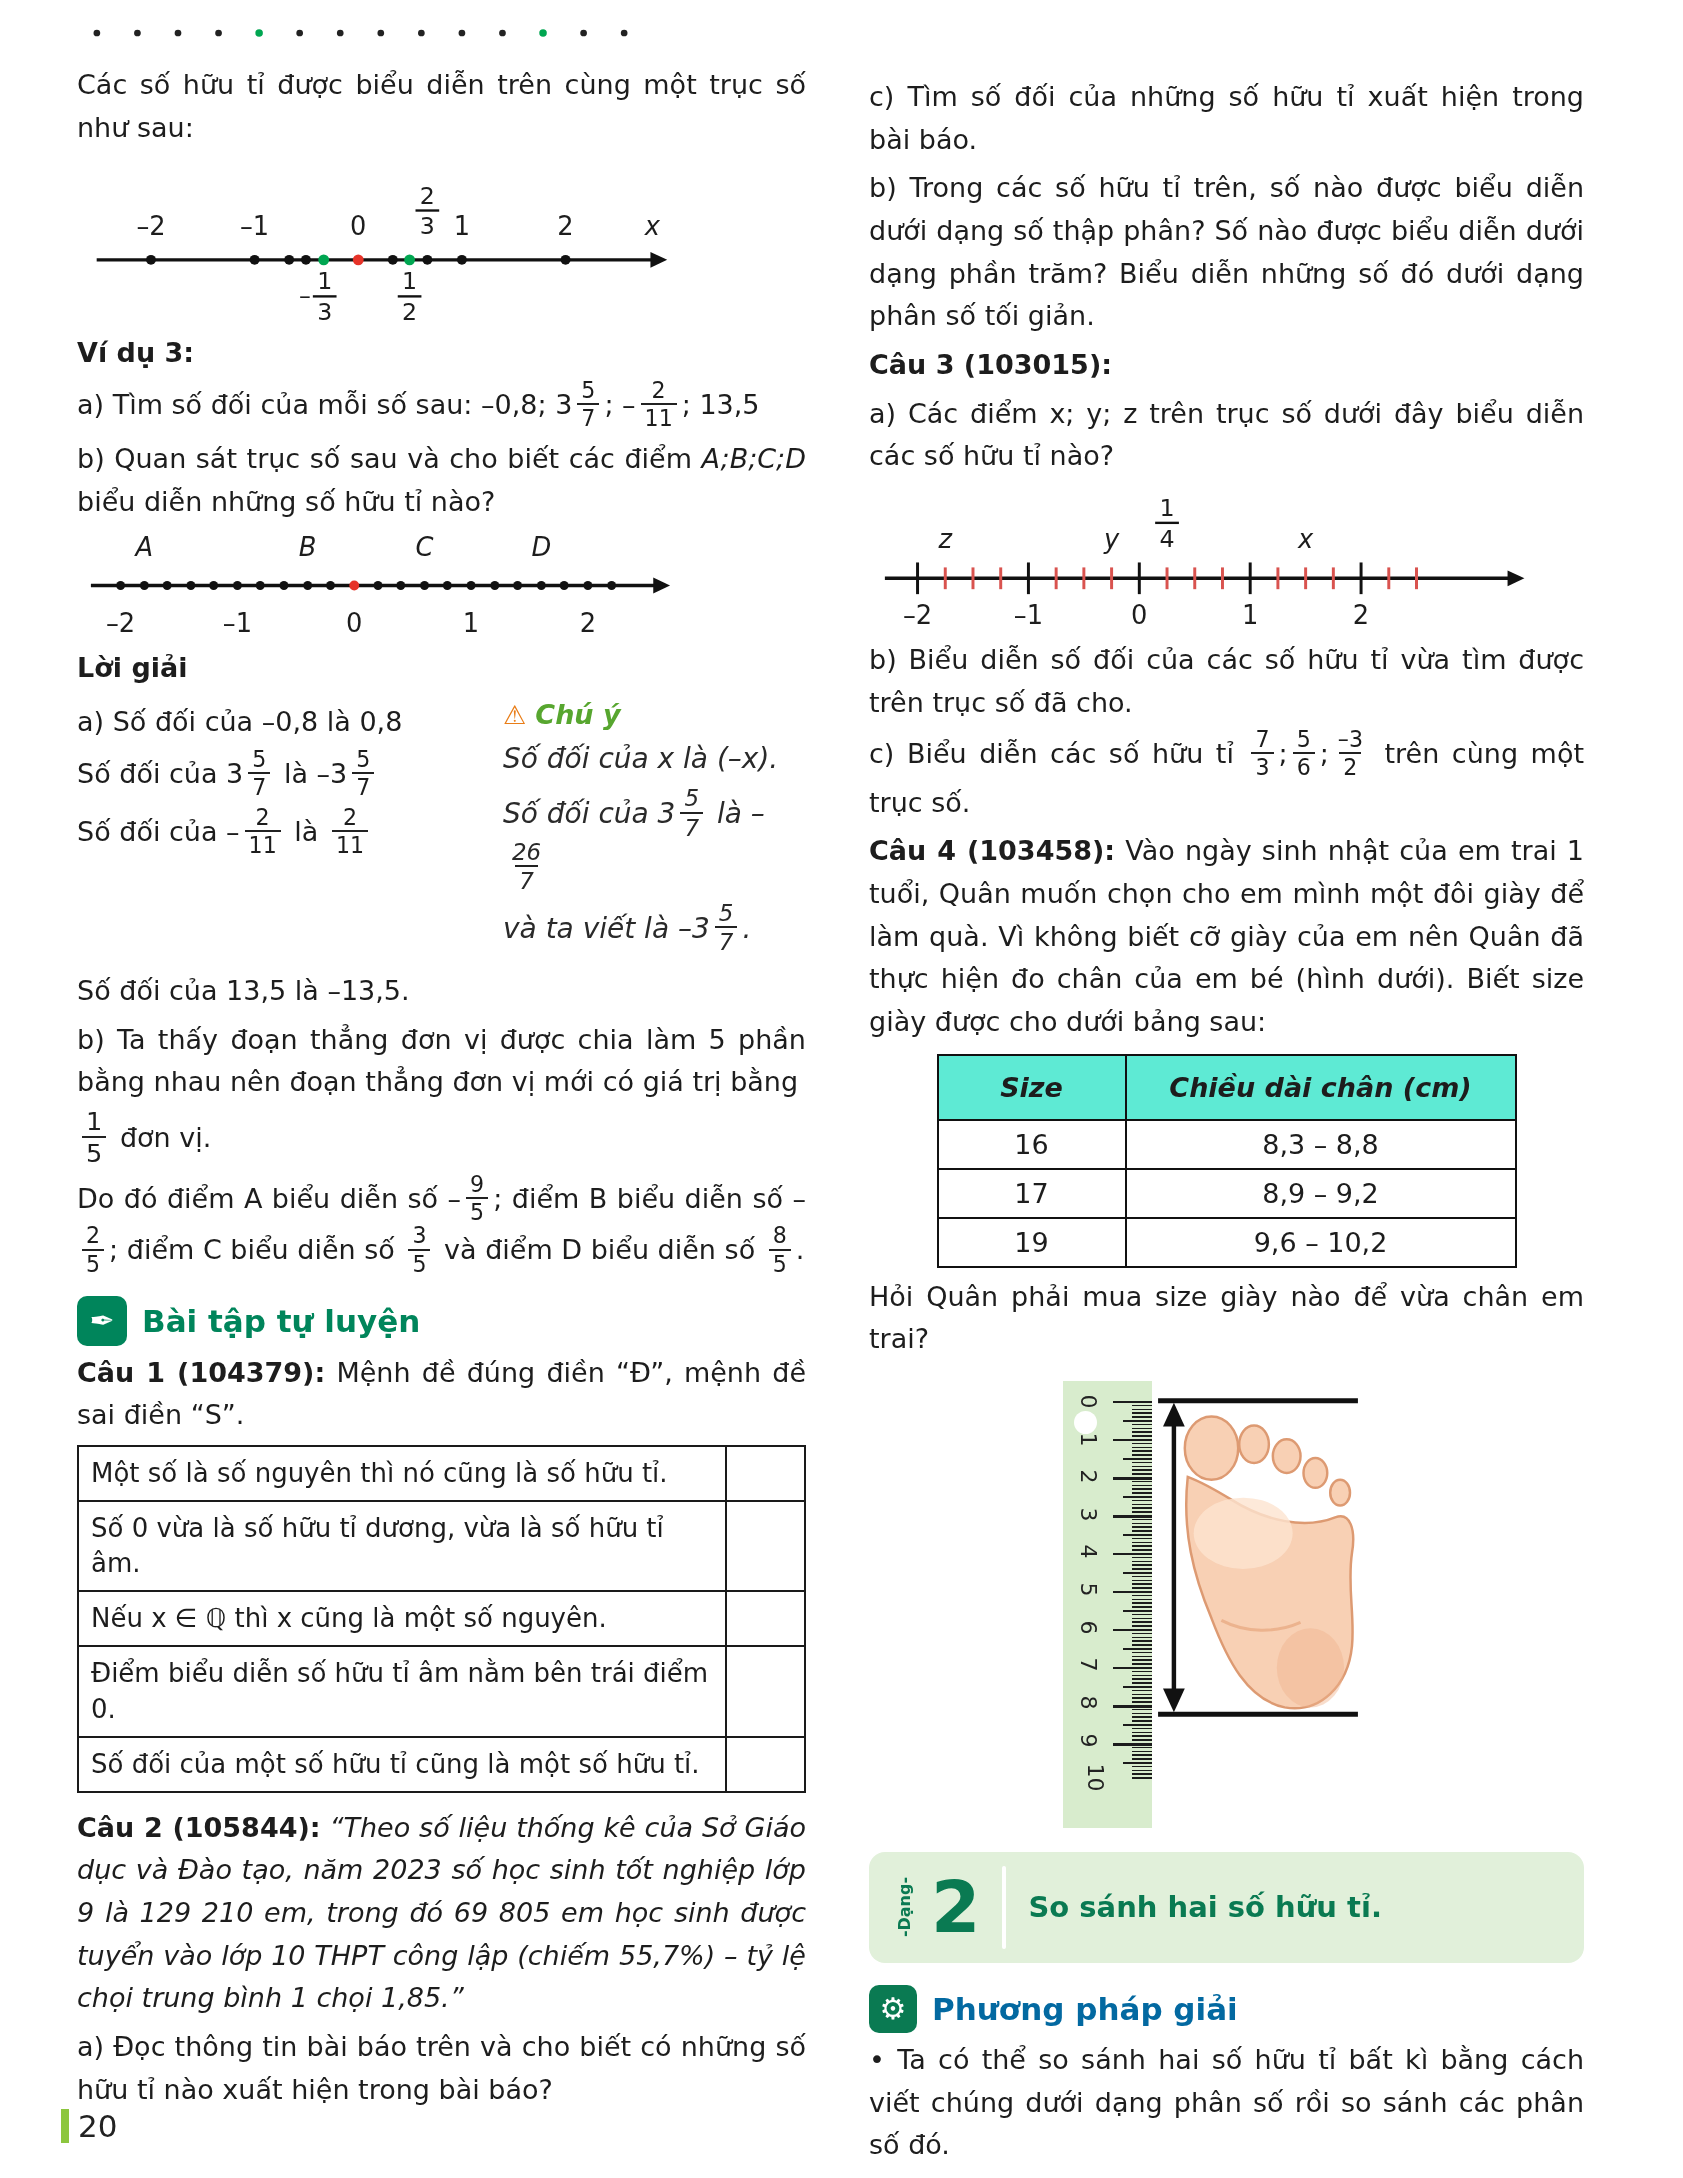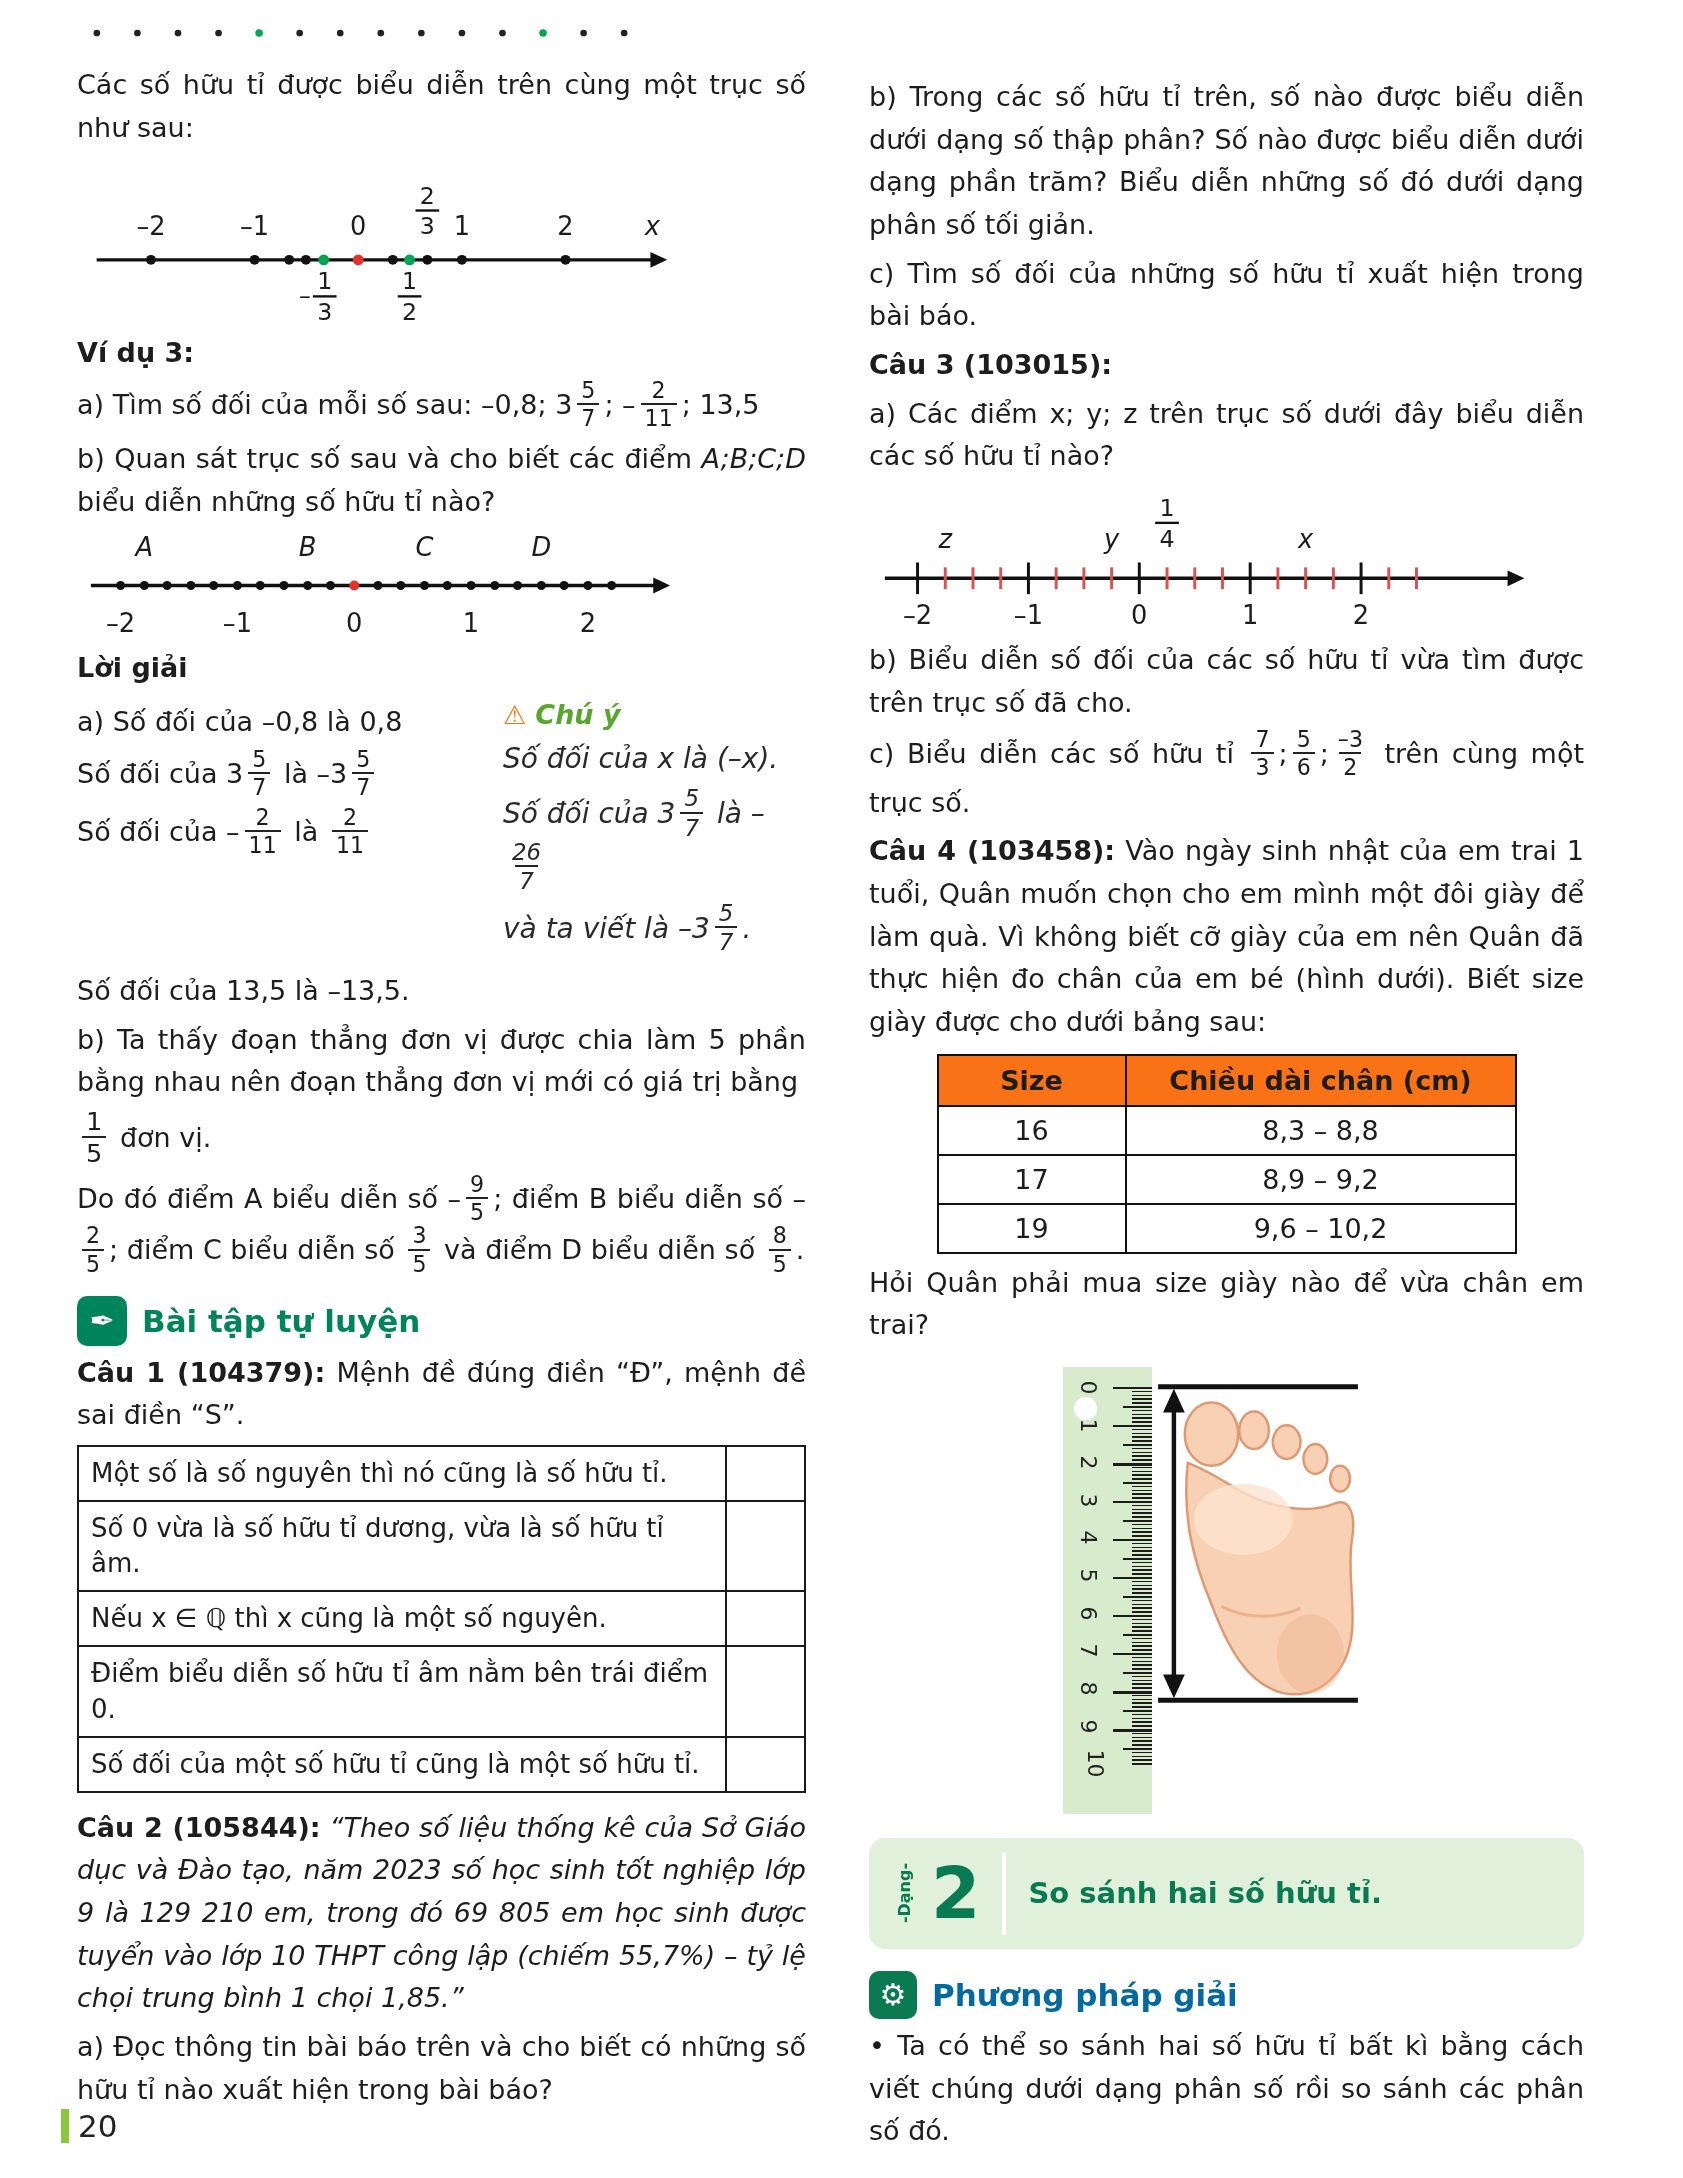--- a/index.html
+++ b/index.html
@@ -40,21 +40,21 @@
               display:flex;align-items:center;justify-content:center;font-size:30px;}
   .badge-label{color:#00855b;font-weight:bold;font-size:31px;}
   
   .tf-table{border-collapse:collapse;width:100%;margin:8px 0 14px 0;}
   .tf-table td{border:2px solid #1a1a1a;font-size:26px;padding:9px 12px;line-height:1.35;}
   .tf-table td.ans{width:53px;}
   .src{text-align:right;margin:0 6px 6px 0;font-size:26px;}
   
   .size-table{border-collapse:collapse;margin:10px auto 8px auto;}
   .size-table th,.size-table td{border:2.4px solid #111;font-size:27px;text-align:center;}
-  .size-table th{background:#f97316;font-weight:bold;padding:9px 10px;}
+  .size-table th{background:#5eead4;font-weight:bold;padding:16px 10px;font-style:italic;}
   .size-table td{padding:8px 4px;}
   .size-table .c1{width:166px;}
   .size-table .c2{width:368px;}
   
   .figure{position:relative;width:297px;height:463px;margin:12px 0 4px 194px;}
   .ruler{position:absolute;left:0;top:8px;width:89px;height:447px;background:#d8eccd;}
   .ruler-hole{position:absolute;left:11px;top:30px;width:23px;height:23px;border-radius:50%;background:#fff;}
   .mm{position:absolute;right:0;top:20px;width:20px;height:378px;
       background:repeating-linear-gradient(to bottom,#1c1c1c 0 1.5px,transparent 1.5px 3.8px);}
   .half{position:absolute;right:0;top:20px;width:29px;height:378px;
@@ -302,22 +302,22 @@
 
     <p class="justify tight">
       <span class="bold">Câu 2 (105844):</span>
       <span class="it">“Theo số liệu thống kê của Sở Giáo dục và Đào tạo, năm 2023 số học sinh tốt nghiệp lớp 9 là 129 210 em, trong đó 69 805 em học sinh được tuyển vào lớp 10 THPT công lập (chiếm 55,7%) – tỷ lệ chọi trung bình 1 chọi 1,85.”</span>
     </p>
     <p class="justify tight">a) Đọc thông tin bài báo trên và cho biết có những số hữu tỉ nào xuất hiện trong bài báo?</p>
   </div>
 
   <div class="col right">
 
+    <p class="justify tight">c) Tìm số đối của những số hữu tỉ xuất hiện trong bài báo.</p>
     <p class="justify tight">b) Trong các số hữu tỉ trên, số nào được biểu diễn dưới dạng số thập phân? Số nào được biểu diễn dưới dạng phần trăm? Biểu diễn những số đó dưới dạng phân số tối giản.</p>
-    <p class="justify tight">c) Tìm số đối của những số hữu tỉ xuất hiện trong bài báo.</p>
 
     <p class="bold tight">Câu 3 (103015):</p>
     <p class="justify tight">a) Các điểm x; y; z trên trục số dưới đây biểu diễn các số hữu tỉ nào?</p>
 
     <svg class="nl" width="693" height="149" viewBox="0 0 700 150">
       <line x1="12" y1="95" x2="645" y2="95" stroke="#111" stroke-width="3.5"></line>
       <polygon points="658,95 641,87 641,103" fill="#111"></polygon>
       <text x="73" y="64" text-anchor="middle" class="svgit">z</text>
       <text x="241" y="64" text-anchor="middle" class="svgit">y</text>
       <text x="437" y="64" text-anchor="middle" class="svgit">x</text>

